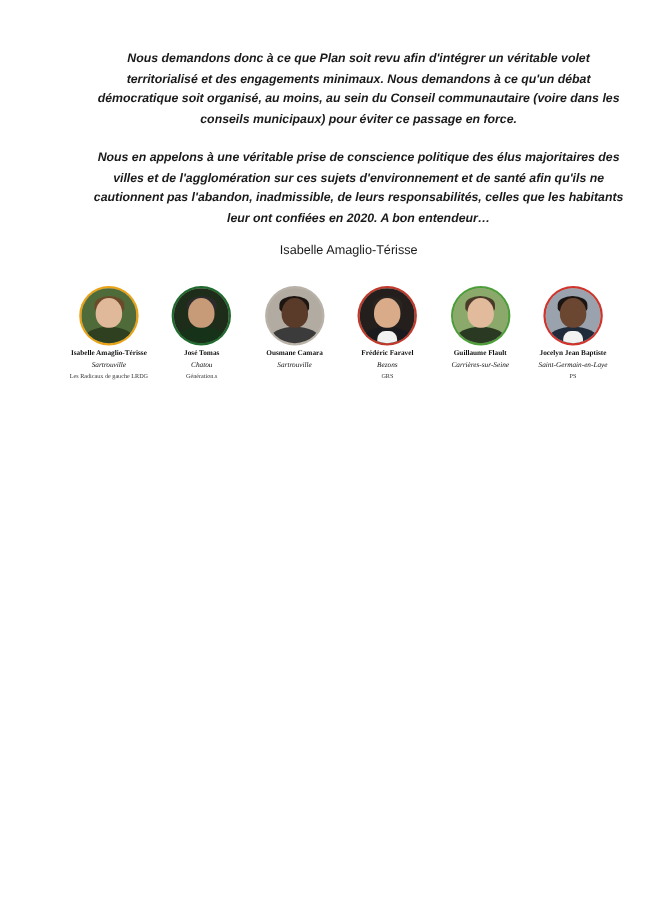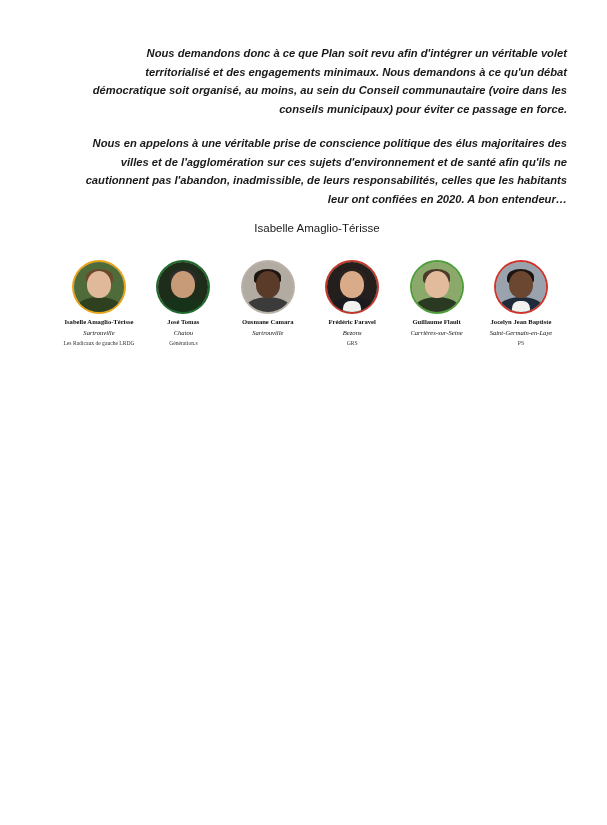--- a/index.html
+++ b/index.html
@@ -28,21 +28,21 @@
     top: 44px;
     width: 500px;
   }
   .body-text p {
     margin: 0 0 16px 18px;
     font-style: italic;
     font-weight: bold;
     font-size: 11.2px;
     line-height: 18.5px;
     color: #1a1a1a;
-    text-align: right;
+    text-align: center;
   }
   .signature {
     position: absolute;
     left: 67px;
     top: 222px;
     width: 500px;
     text-align: center;
     font-size: 11.5px;
     color: #1a1a1a;
   }

